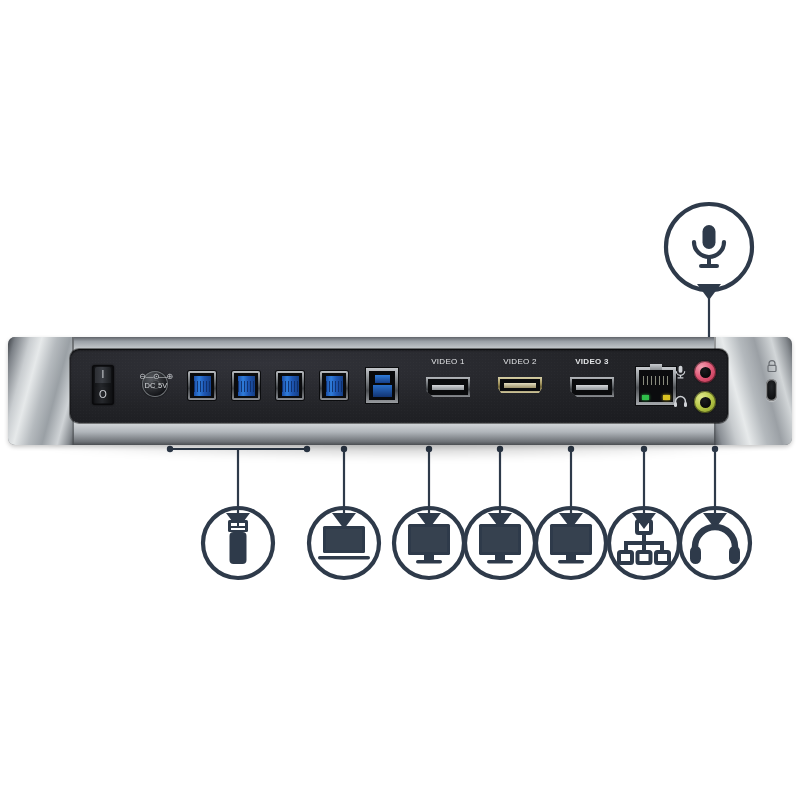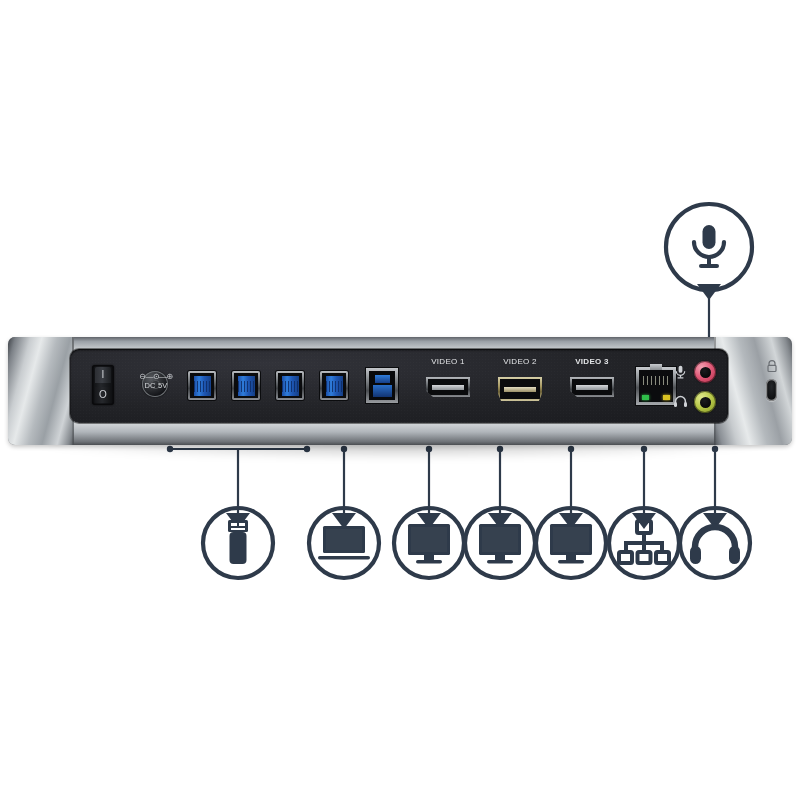--- a/index.html
+++ b/index.html
@@ -225,21 +225,21 @@
   }
   .dp .cav{
     width:100%;height:100%;background:#0a0b0d;
     display:flex;align-items:center;justify-content:center;
   }
   .dp .tongue{
     width:32px;height:5px;background:linear-gradient(to bottom,#d4d7da,#8f9397);
   }
 
   
-  .hdmi { top: 28px; width: 44px; height: 24px; }
+  .hdmi { top: 28px; width: 44px; height: 16px; }
   .hdmi .shell{
     width:100%;height:100%;
     background:linear-gradient(to bottom,#d6cfa8,#a89a63 38%,#6d6238 62%,#cfc69c);
     padding:2px;box-sizing:border-box;
     box-shadow:0 0 0 1px #0b0c0e;
     clip-path: polygon(0 0, 100% 0, 100% 70%, 93% 100%, 7% 100%, 0 70%);
   }
   .hdmi .cav{
     width:100%;height:100%;background:#0a0b0d;
     display:flex;align-items:center;justify-content:center;

